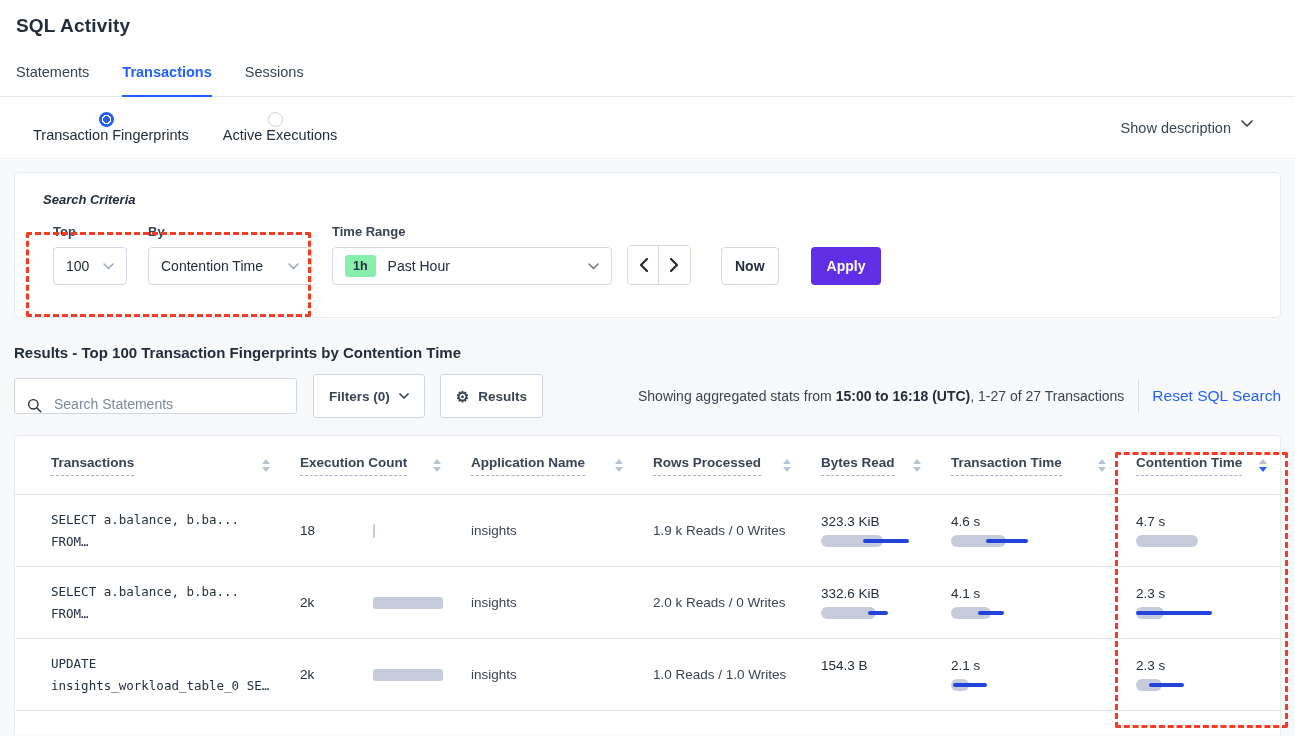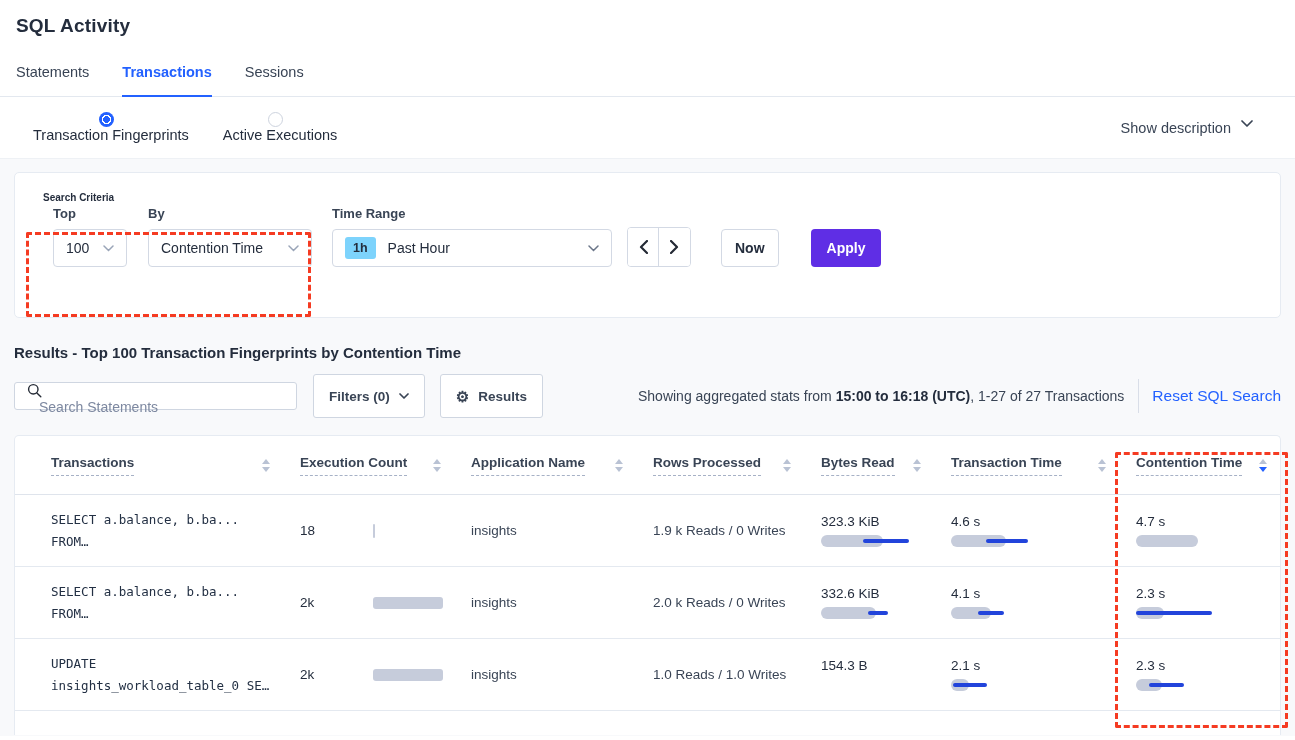--- a/index.html
+++ b/index.html
@@ -22,38 +22,38 @@
   .radio-band{background:#fff;display:flex;align-items:center;height:62px;padding:0 42px 0 33px;border-bottom:1px solid #eef1f5;}
   .radio-item{display:flex;align-items:center;margin-right:34px;cursor:pointer;flex-direction:column;}
   .radio-dot{width:15px;height:15px;border-radius:50%;border:1px solid #cdd3de;background:#fff;margin-right:9px;flex:none;}
   .radio-dot.sel{border:none;background:radial-gradient(circle,var(--accent) 0 3.2px,#fff 3.4px 4.7px,var(--accent) 4.9px);}
   .radio-label{font-size:14.5px;color:var(--navy);}
   .show-desc{margin-left:auto;display:flex;gap:10px;font-size:14.5px;color:var(--navy2);cursor:pointer;}
   
   .content{background:var(--bg);padding:13px 14px 0;height:577px;}
   .panel{background:#fff;border:1px solid var(--border);border-radius:5px;}
   .sc-panel{height:146px;padding:16px 14px 0;}
-  .sc-heading{font-size:10px;font-weight:700;color:var(--navy);margin:3px 0 3px 14px;}
+  .sc-heading{font-size:13px;font-weight:700;color:var(--navy);margin:3px 0 17px 14px;font-style:italic;}
   .sc-controls{display:flex;align-items:flex-end;padding-left:24px;}
   .field-label{font-size:13px;font-weight:700;color:var(--navy2);margin-bottom:8px;display:block;}
   .select{height:38px;border:1px solid var(--ctlborder);border-radius:4px;background:#fff;display:flex;align-items:center;padding:0 12px;font-size:14px;color:var(--navy);cursor:pointer;}
   .select .chev{margin-left:auto;color:#9aa5b8;display:flex;}
   .f-top{width:74px;margin-right:21px;}
   .f-by{width:164px;margin-right:20px;}
   .f-time{width:280px;margin-right:15px;}
-  .time-badge{background:#7dd3fc;border-radius:3px;font-size:12.5px;font-weight:700;color:var(--navy);padding:4px 8px;margin-right:12px;}
+  .time-badge{background:#86efac;border-radius:3px;font-size:12.5px;font-weight:700;color:var(--navy);padding:4px 8px;margin-right:12px;}
   .arrow-group{display:flex;border:1px solid var(--ctlborder);border-radius:4px;overflow:hidden;margin-right:30px;background:#fff;}
   .arrow-btn{width:31px;height:38px;display:flex;align-items:center;justify-content:center;cursor:pointer;background:#fff;}
   .arrow-btn:first-child{border-right:1px solid var(--ctlborder);}
   .now-btn{height:38px;padding:0 13px;border:1px solid var(--ctlborder);border-radius:4px;background:#fff;font-size:14px;font-weight:700;color:var(--navy);display:flex;align-items:center;cursor:pointer;margin-right:32px;}
   .apply-btn{height:38px;padding:0 16px;border:none;border-radius:4px;background:var(--apply);color:#fff;font-size:14px;font-weight:700;display:flex;align-items:center;cursor:pointer;font-family:inherit;text-align:center;}
   
   .results-heading{font-size:15px;font-weight:700;color:var(--navy);margin:26px 0 13px 0;}
   .controls-row{display:flex;align-items:center;}
-  .search-box{width:283px;height:28px;border:1px solid #cfd6e1;border-radius:3px;background:#fff;display:flex;align-items:flex-start;padding:0 12px;flex-direction:column;}
+  .search-box{width:283px;height:36px;border:1px solid #cfd6e1;border-radius:3px;background:#fff;display:flex;align-items:flex-end;padding:0 12px;}
   .search-box input{border:none;outline:none;font-size:14px;color:var(--navy);width:100%;margin-left:10px;font-family:inherit;background:transparent;}
   .search-box input::placeholder{color:#7d88a0;}
   .ctl-btn{height:44px;border:1px solid #cfd6e1;border-radius:3px;background:#fff;display:flex;align-items:center;gap:9px;padding:0 15px;font-size:13.5px;font-weight:700;color:var(--navy2);cursor:pointer;font-family:inherit;}
   .filters-btn{margin-left:16px;}
   .columns-btn{margin-left:15px;}
   .gear{font-size:15px;color:var(--navy2);line-height:1;}
   .stats{margin-left:auto;font-size:14px;color:var(--navy2);}
   .stats b{color:var(--navy);}
   .vdivider{width:1px;height:34px;background:#d9dee8;margin:0 13px 0 14px;}
   .reset-link{color:var(--accent);font-size:15.5px;cursor:pointer;white-space:nowrap;}

